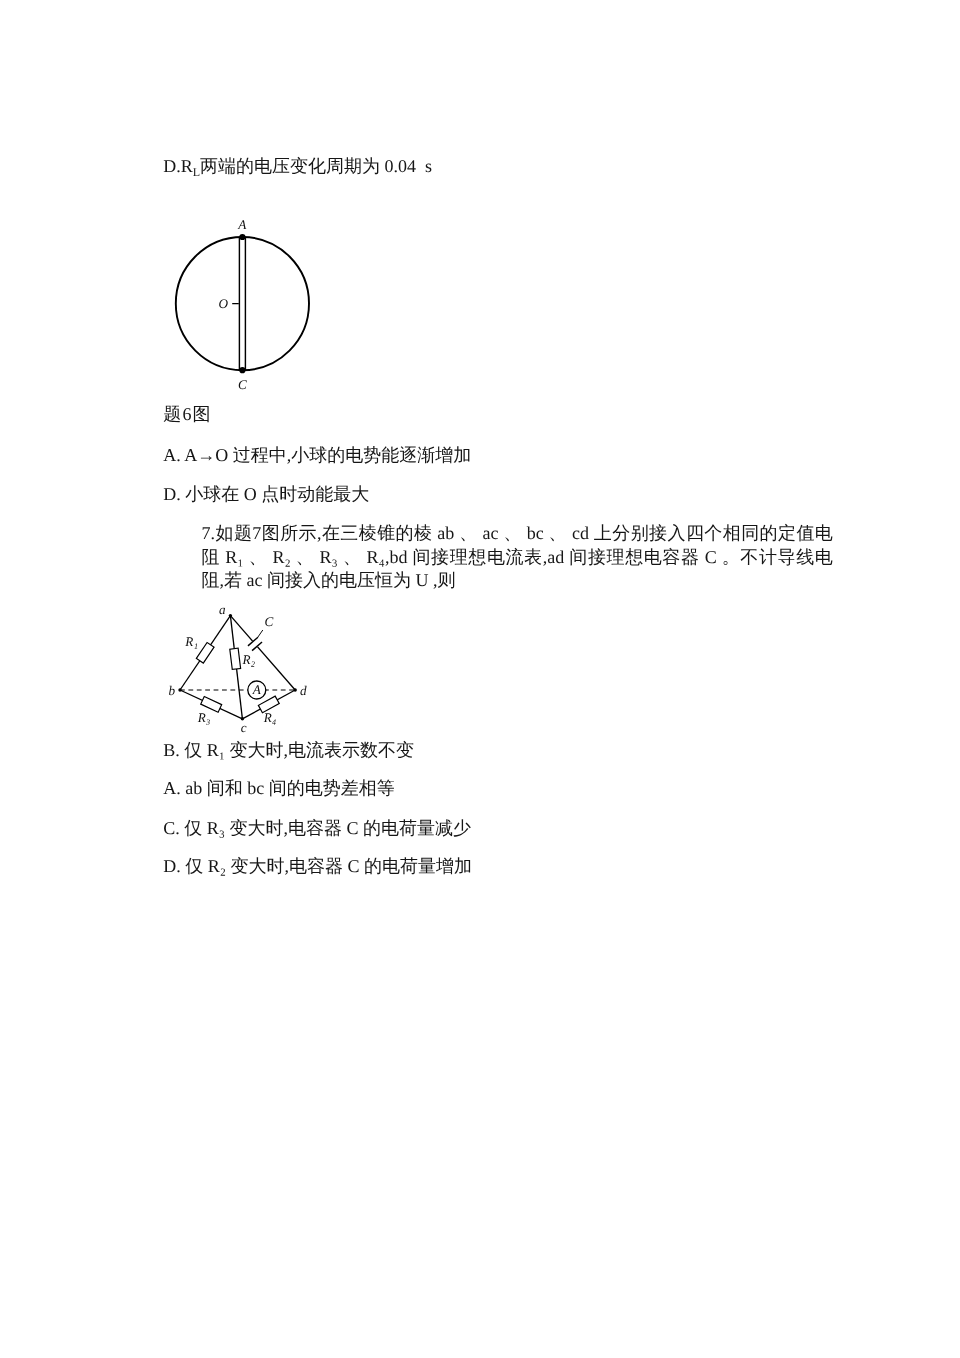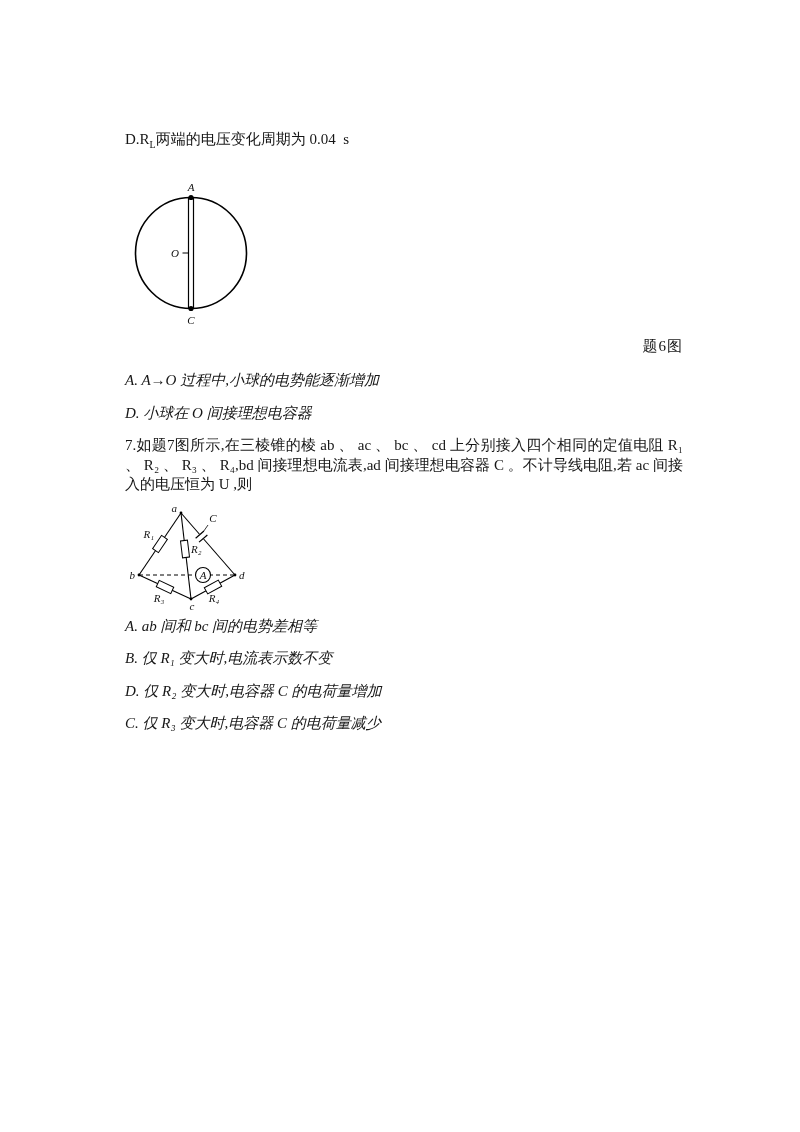--- a/index.html
+++ b/index.html
@@ -7,33 +7,33 @@
   body {
     width: 800px; height: 1132px;
     background: #ffffff;
     color: #161616;
     font-family: "Liberation Serif", "DejaVu Serif", serif;
     position: relative;
     overflow: hidden;
   }
   .content {
     position: absolute;
-    left: 125px; top: 130px;
+    left: 136px; top: 130px;
     width: 558px;
     font-size: 15px;
     line-height: 19.5px;
   }
   .prev-line { margin: 0 0 26px 0; }
   .sub { font-size: 10px; }
   .stem { margin: 0 0 8px 0; text-align: justify; }
   .figure { margin: 10px 0 0 4px; }
-  .caption { margin: 10px 0 15px 0; letter-spacing: 1px; text-align: right; }
-  .options { margin: 0 0 8px 0; font-style: italic; }
+  .caption { margin: 10px 0 15px 0; letter-spacing: 1px; }
+  .options { margin: 0 0 8px 0; }
   .option { margin-bottom: 13px; }
-  .q7stem { margin-top: 4px; }
+  .q7stem { margin-top: 4px; margin-left: 32px; }
   svg { display: block; }
   svg text {
     font-family: "Liberation Serif", "DejaVu Serif", serif;
     font-style: italic;
     font-size: 11px;
     fill: #111111;
   }
 </style>
 </head>
 <body>
@@ -59,21 +59,21 @@
 
   <div class="caption">题6图</div>
 
   <div class="options">
     <div class="option">
       <span>A.</span>
       <span>A→O 过程中,小球的电势能逐渐增加</span>
     </div>
     <div class="option">
       <span>D.</span>
-      <span>小球在 O 间接理想电容器</span>
+      <span>小球在 O 点时动能最大</span>
     </div>
   </div>
 
   <p class="stem q7stem">7.如题7图所示,在三棱锥的棱 ab 、 ac 、 bc 、 cd 上分别接入四个相同的定值电阻 R₁ 、 R₂ 、 R₃ 、 R₄,bd 间接理想电流表,ad 间接理想电容器 C 。不计导线电阻,若 ac 间接入的电压恒为 U ,则</p>
 
   <div class="figure">
     <svg width="140" height="112" viewBox="0 0 140 112">
 
       <line x1="52" y1="8" x2="10" y2="70" stroke="#000" stroke-width="1.1"></line>
       <line x1="52" y1="8" x2="106" y2="70" stroke="#000" stroke-width="1.1"></line>
@@ -123,30 +123,30 @@
       <text x="62" y="48" text-anchor="start">R₂</text>
       <text x="30" y="97" text-anchor="middle">R₃</text>
       <text x="85" y="97" text-anchor="middle">R₄</text>
       <text x="84" y="17" text-anchor="middle">C</text>
     </svg>
   </div>
 
 
   <div class="options">
     <div class="option">
+      <span>B.</span>
+      <span>仅 R₁ 变大时,电流表示数不变</span>
+    </div>
+    <div class="option">
       <span>A.</span>
       <span>ab 间和 bc 间的电势差相等</span>
     </div>
     <div class="option">
-      <span>B.</span>
-      <span>仅 R₁ 变大时,电流表示数不变</span>
+      <span>C.</span>
+      <span>仅 R₃ 变大时,电容器 C 的电荷量减少</span>
     </div>
     <div class="option">
       <span>D.</span>
       <span>仅 R₂ 变大时,电容器 C 的电荷量增加</span>
-    </div>
-    <div class="option">
-      <span>C.</span>
-      <span>仅 R₃ 变大时,电容器 C 的电荷量减少</span>
     </div>
   </div>
 
 </div>
 
 </body></html>

